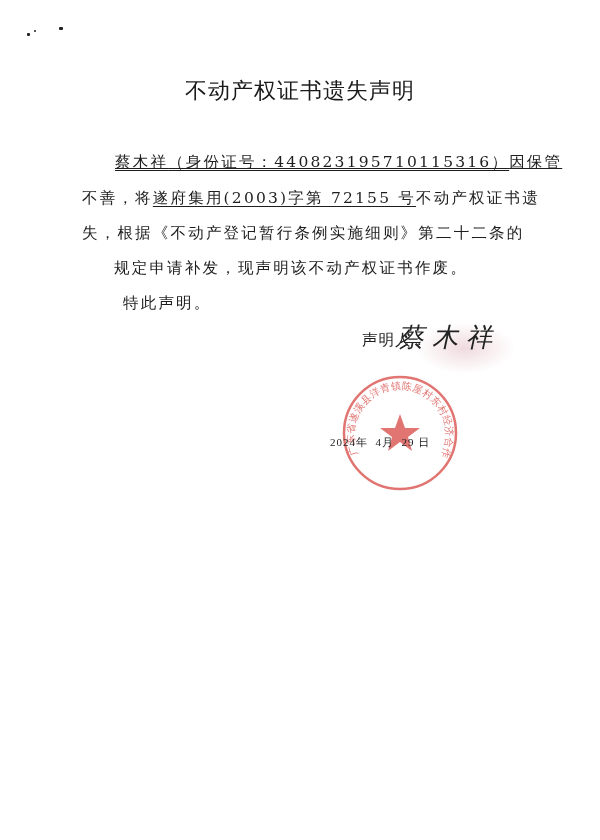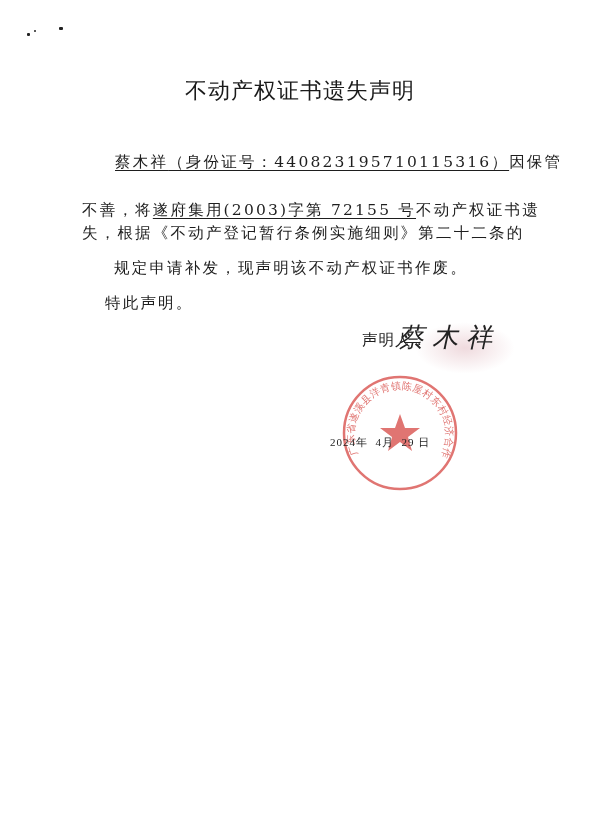--- a/index.html
+++ b/index.html
@@ -8,25 +8,25 @@
       font-family: "DejaVu Serif", "Liberation Serif", serif; color: #1e1e1e;
     }
     .scan-dot { position: absolute; background: #222; border-radius: 1px; }
     .title {
       position: absolute; top: 76px; left: 0; width: 600px; text-align: center;
       font-family: "DejaVu Sans", "Liberation Sans", sans-serif;
       font-size: 22px; letter-spacing: 1px; color: #1a1a1a;
     }
     .line { position: absolute; left: 82px; font-size: 15.5px; white-space: nowrap; letter-spacing: 2.2px; }
     .u { text-decoration: underline; text-underline-offset: 3px; }
-    .l1 { top: 152px; left: 115px; }
-    .l2 { top: 200px; }
+    .l1 { top: 152px; left: 115px; text-decoration: underline; }
+    .l2 { top: 188px; }
     .l3 { top: 223px; }
     .l4 { top: 258px; margin-left: 32px; }
-    .l5 { top: 293px; left: 105px; text-align: center; }
+    .l5 { top: 293px; left: 123px; text-align: center; }
     .declarant { position: absolute; top: 330px; left: 362px; font-size: 15.5px; letter-spacing: 1px; }
     .signature {
       position: absolute; top: 320px; left: 400px; font-size: 26px; color: #222;
       font-family: "DejaVu Sans", sans-serif; letter-spacing: 8px; transform: skewX(-12deg);
     }
     .smudge {
       position: absolute; top: 322px; left: 415px; width: 100px; height: 52px; border-radius: 50%;
       background: radial-gradient(ellipse at center, rgba(210,150,160,0.35), rgba(255,255,255,0) 70%);
     }
     .date { position: absolute; top: 435px; left: 330px; font-size: 11px; letter-spacing: 1px; font-family: Liberation Serif, serif; }

